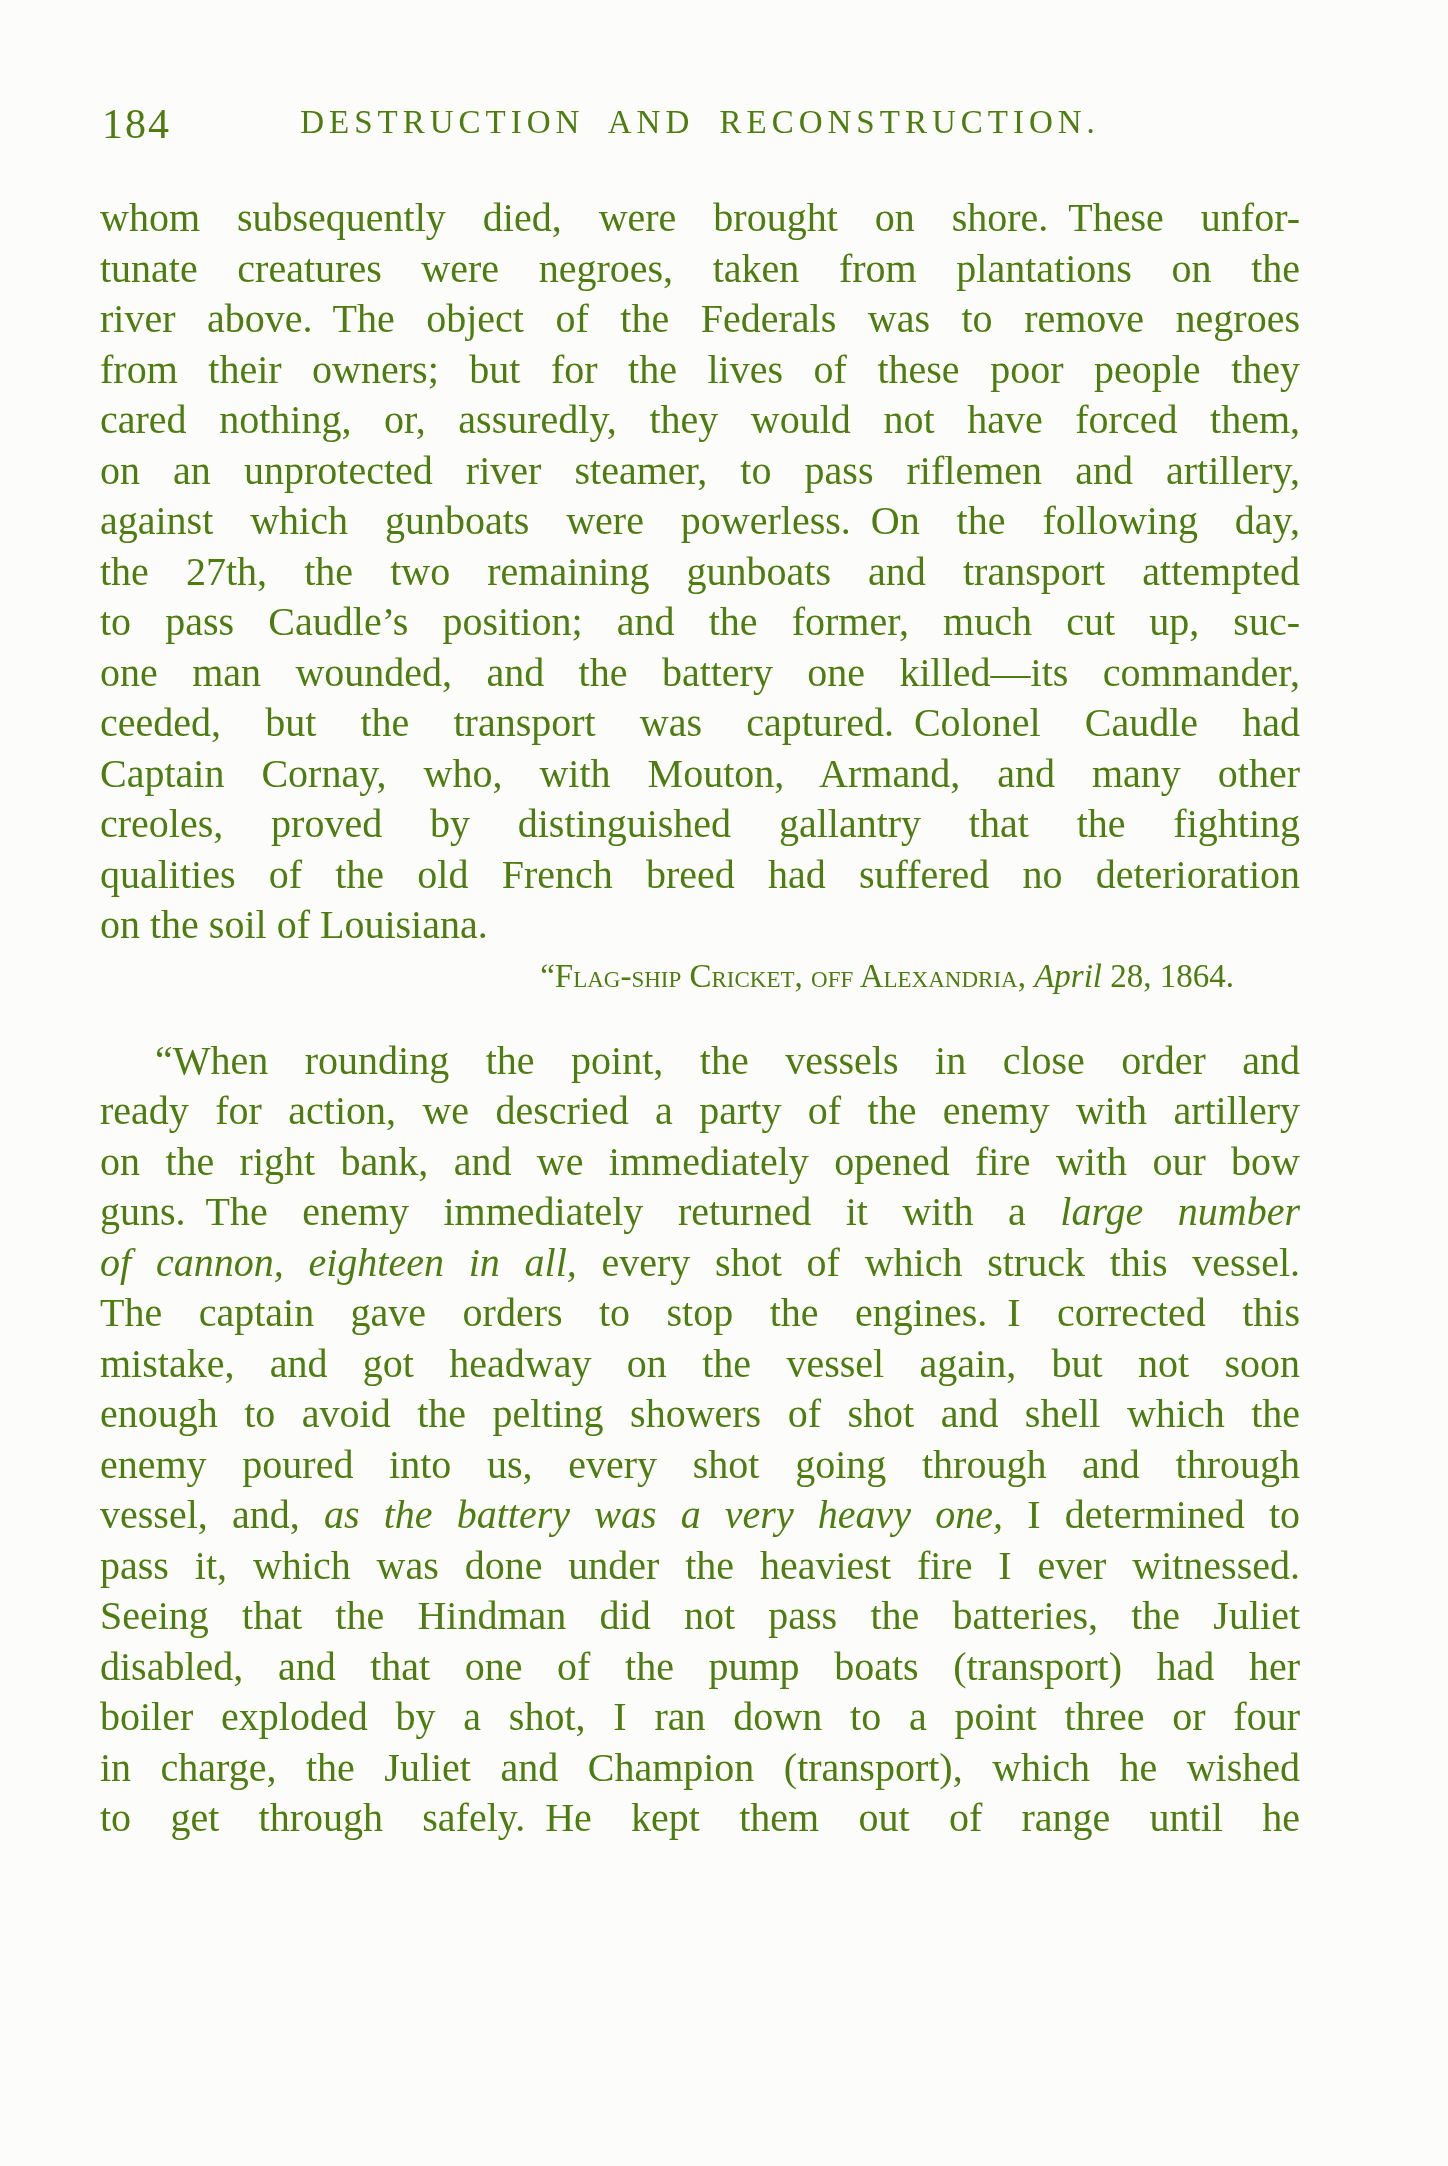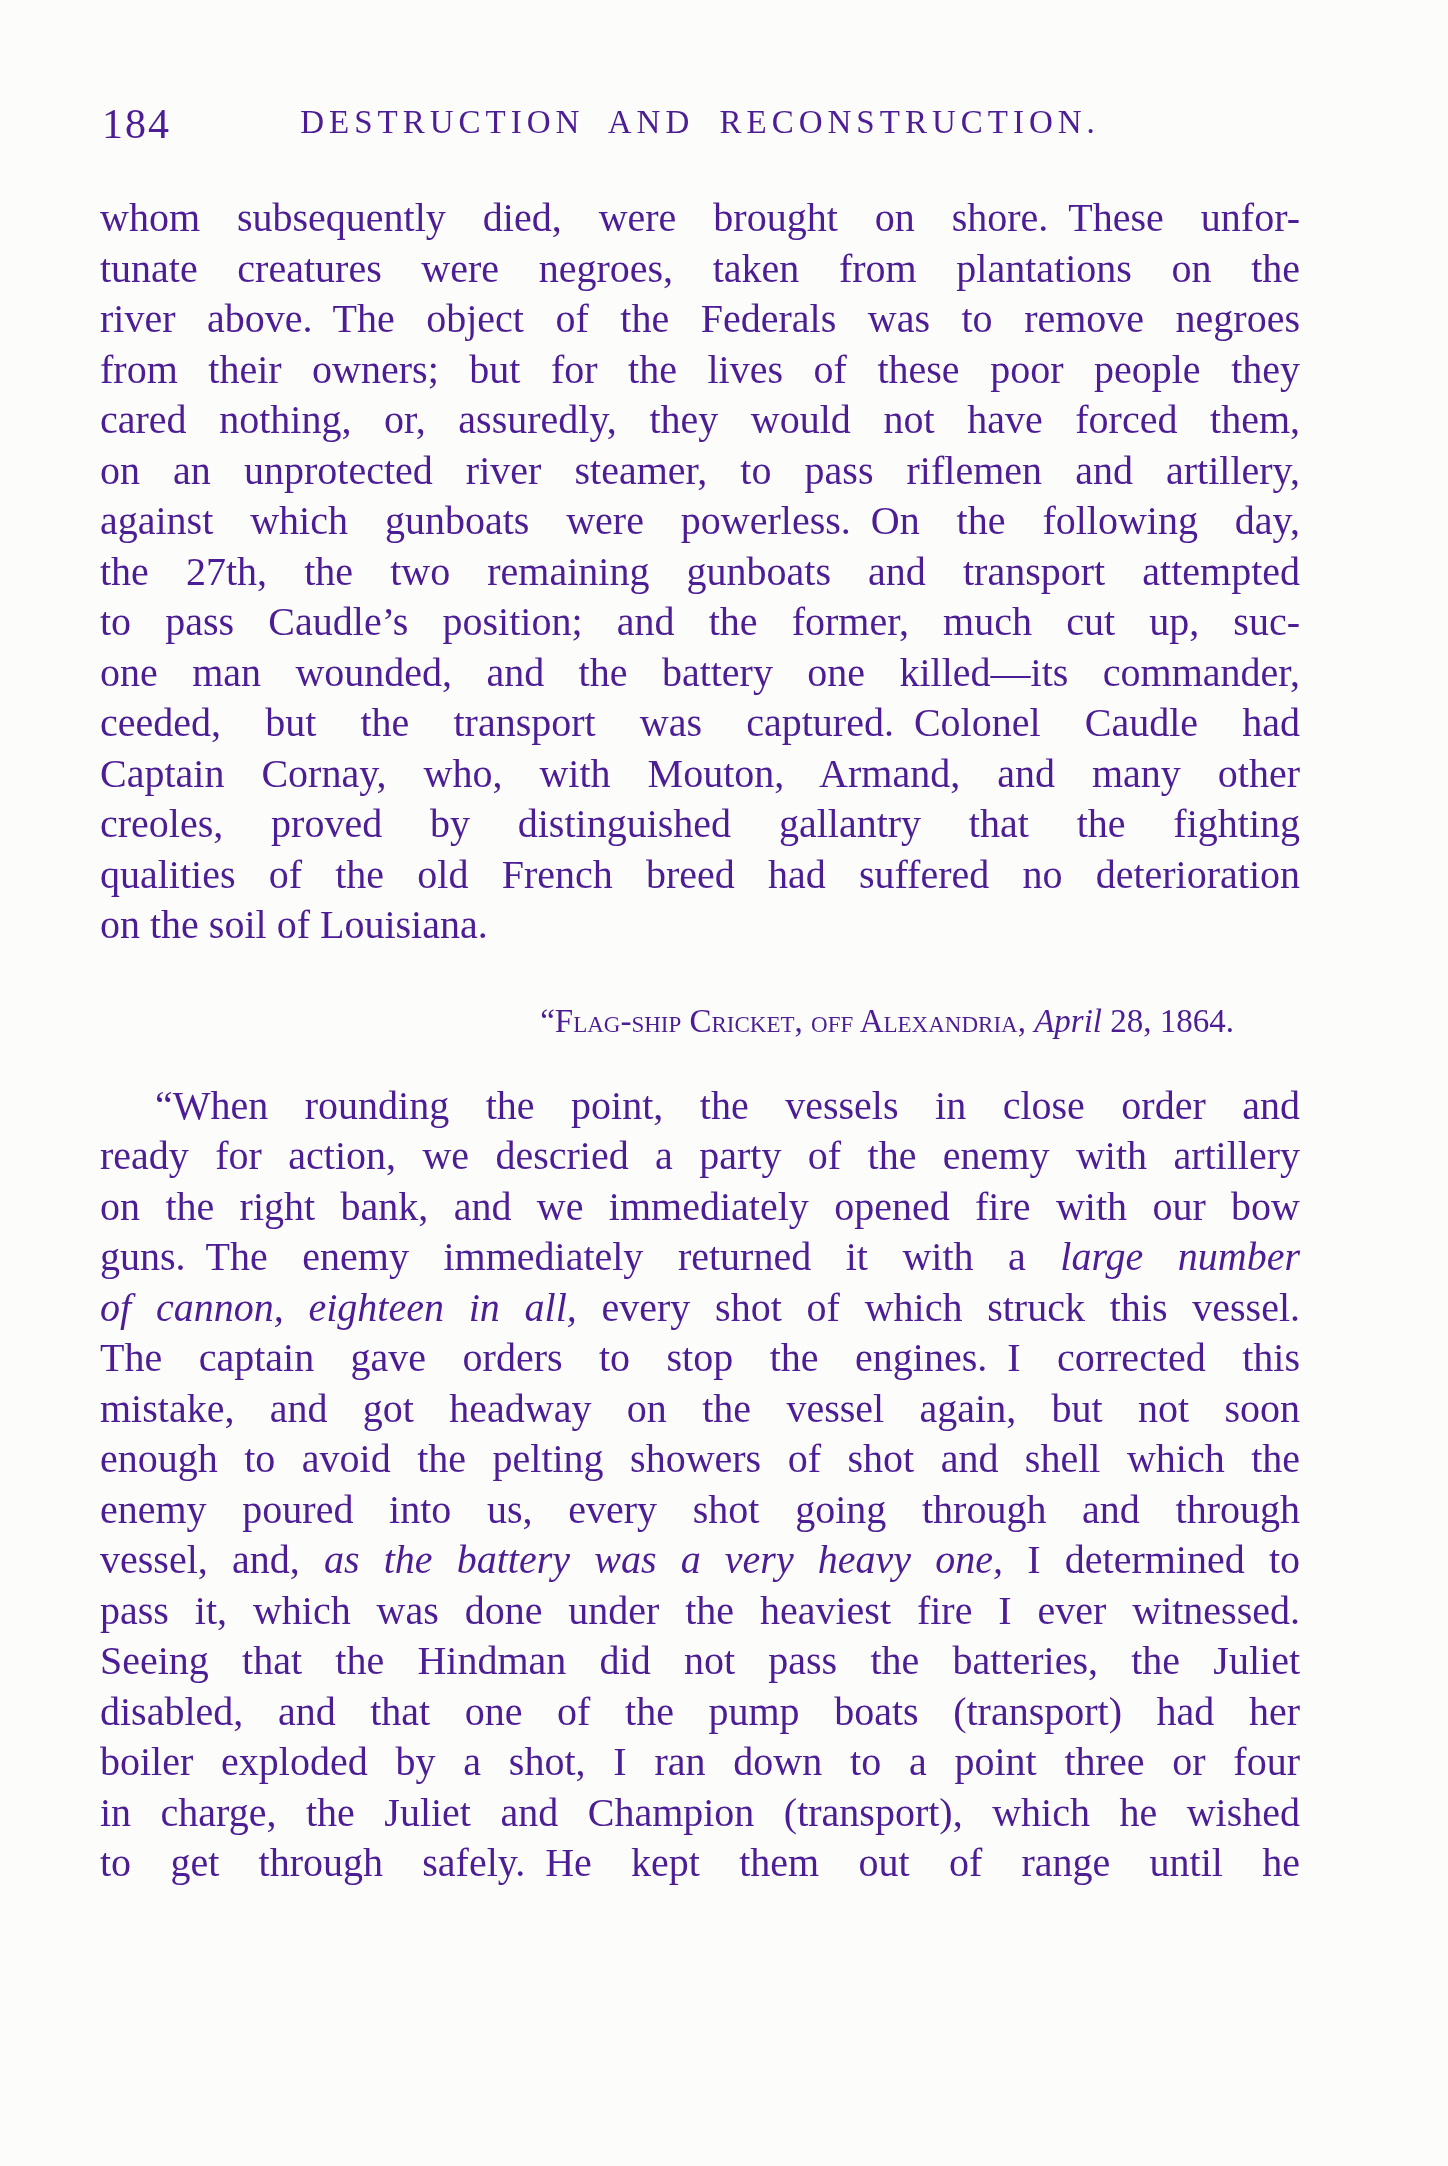--- a/index.html
+++ b/index.html
@@ -1,42 +1,42 @@
 <!DOCTYPE html>
 <html><head>
 <meta charset="utf-8">
 <style>
   html,body{margin:0;padding:0;background:#e8e8e6;}
   .page{
     position:relative;
     width:1448px;height:2166px;
     background:#fcfcfa;
     font-family:"Liberation Serif", serif;
-    color:#4c1d95;
+    color:#4d7c0f;
     overflow:hidden;
   }
   .header{position:absolute;top:100px;left:100px;width:1200px;height:54px;}
   .pagenum{position:absolute;left:2px;top:0;font-size:42px;letter-spacing:2px;}
   .running-title{
     display:block;text-align:center;
     font-size:33px;letter-spacing:5px;word-spacing:12px;
     padding-top:4px;
   }
   .textblock{position:absolute;left:100px;top:193px;width:1200px;}
   .para{margin:0;}
   .line{
     font-size:40px;line-height:50.5px;
     text-align:justify;text-align-last:justify;
     text-justify:inter-word;
   }
   .line.left{text-align:center;text-align-last:left;}
   .line.indent{text-indent:55px;}
   .i{font-style:italic;}
   .sc{font-variant:small-caps;}
-  .dateline{margin-top:45px;margin-bottom:35px;}
+  .dateline{margin-bottom:35px;}
   .dateline .line{
     text-align:right;text-align-last:right;
     padding-right:66px;font-size:33px;line-height:50px;
   }
 </style>
 </head>
 <body>
 
 <div class="page">
   <div class="header">

